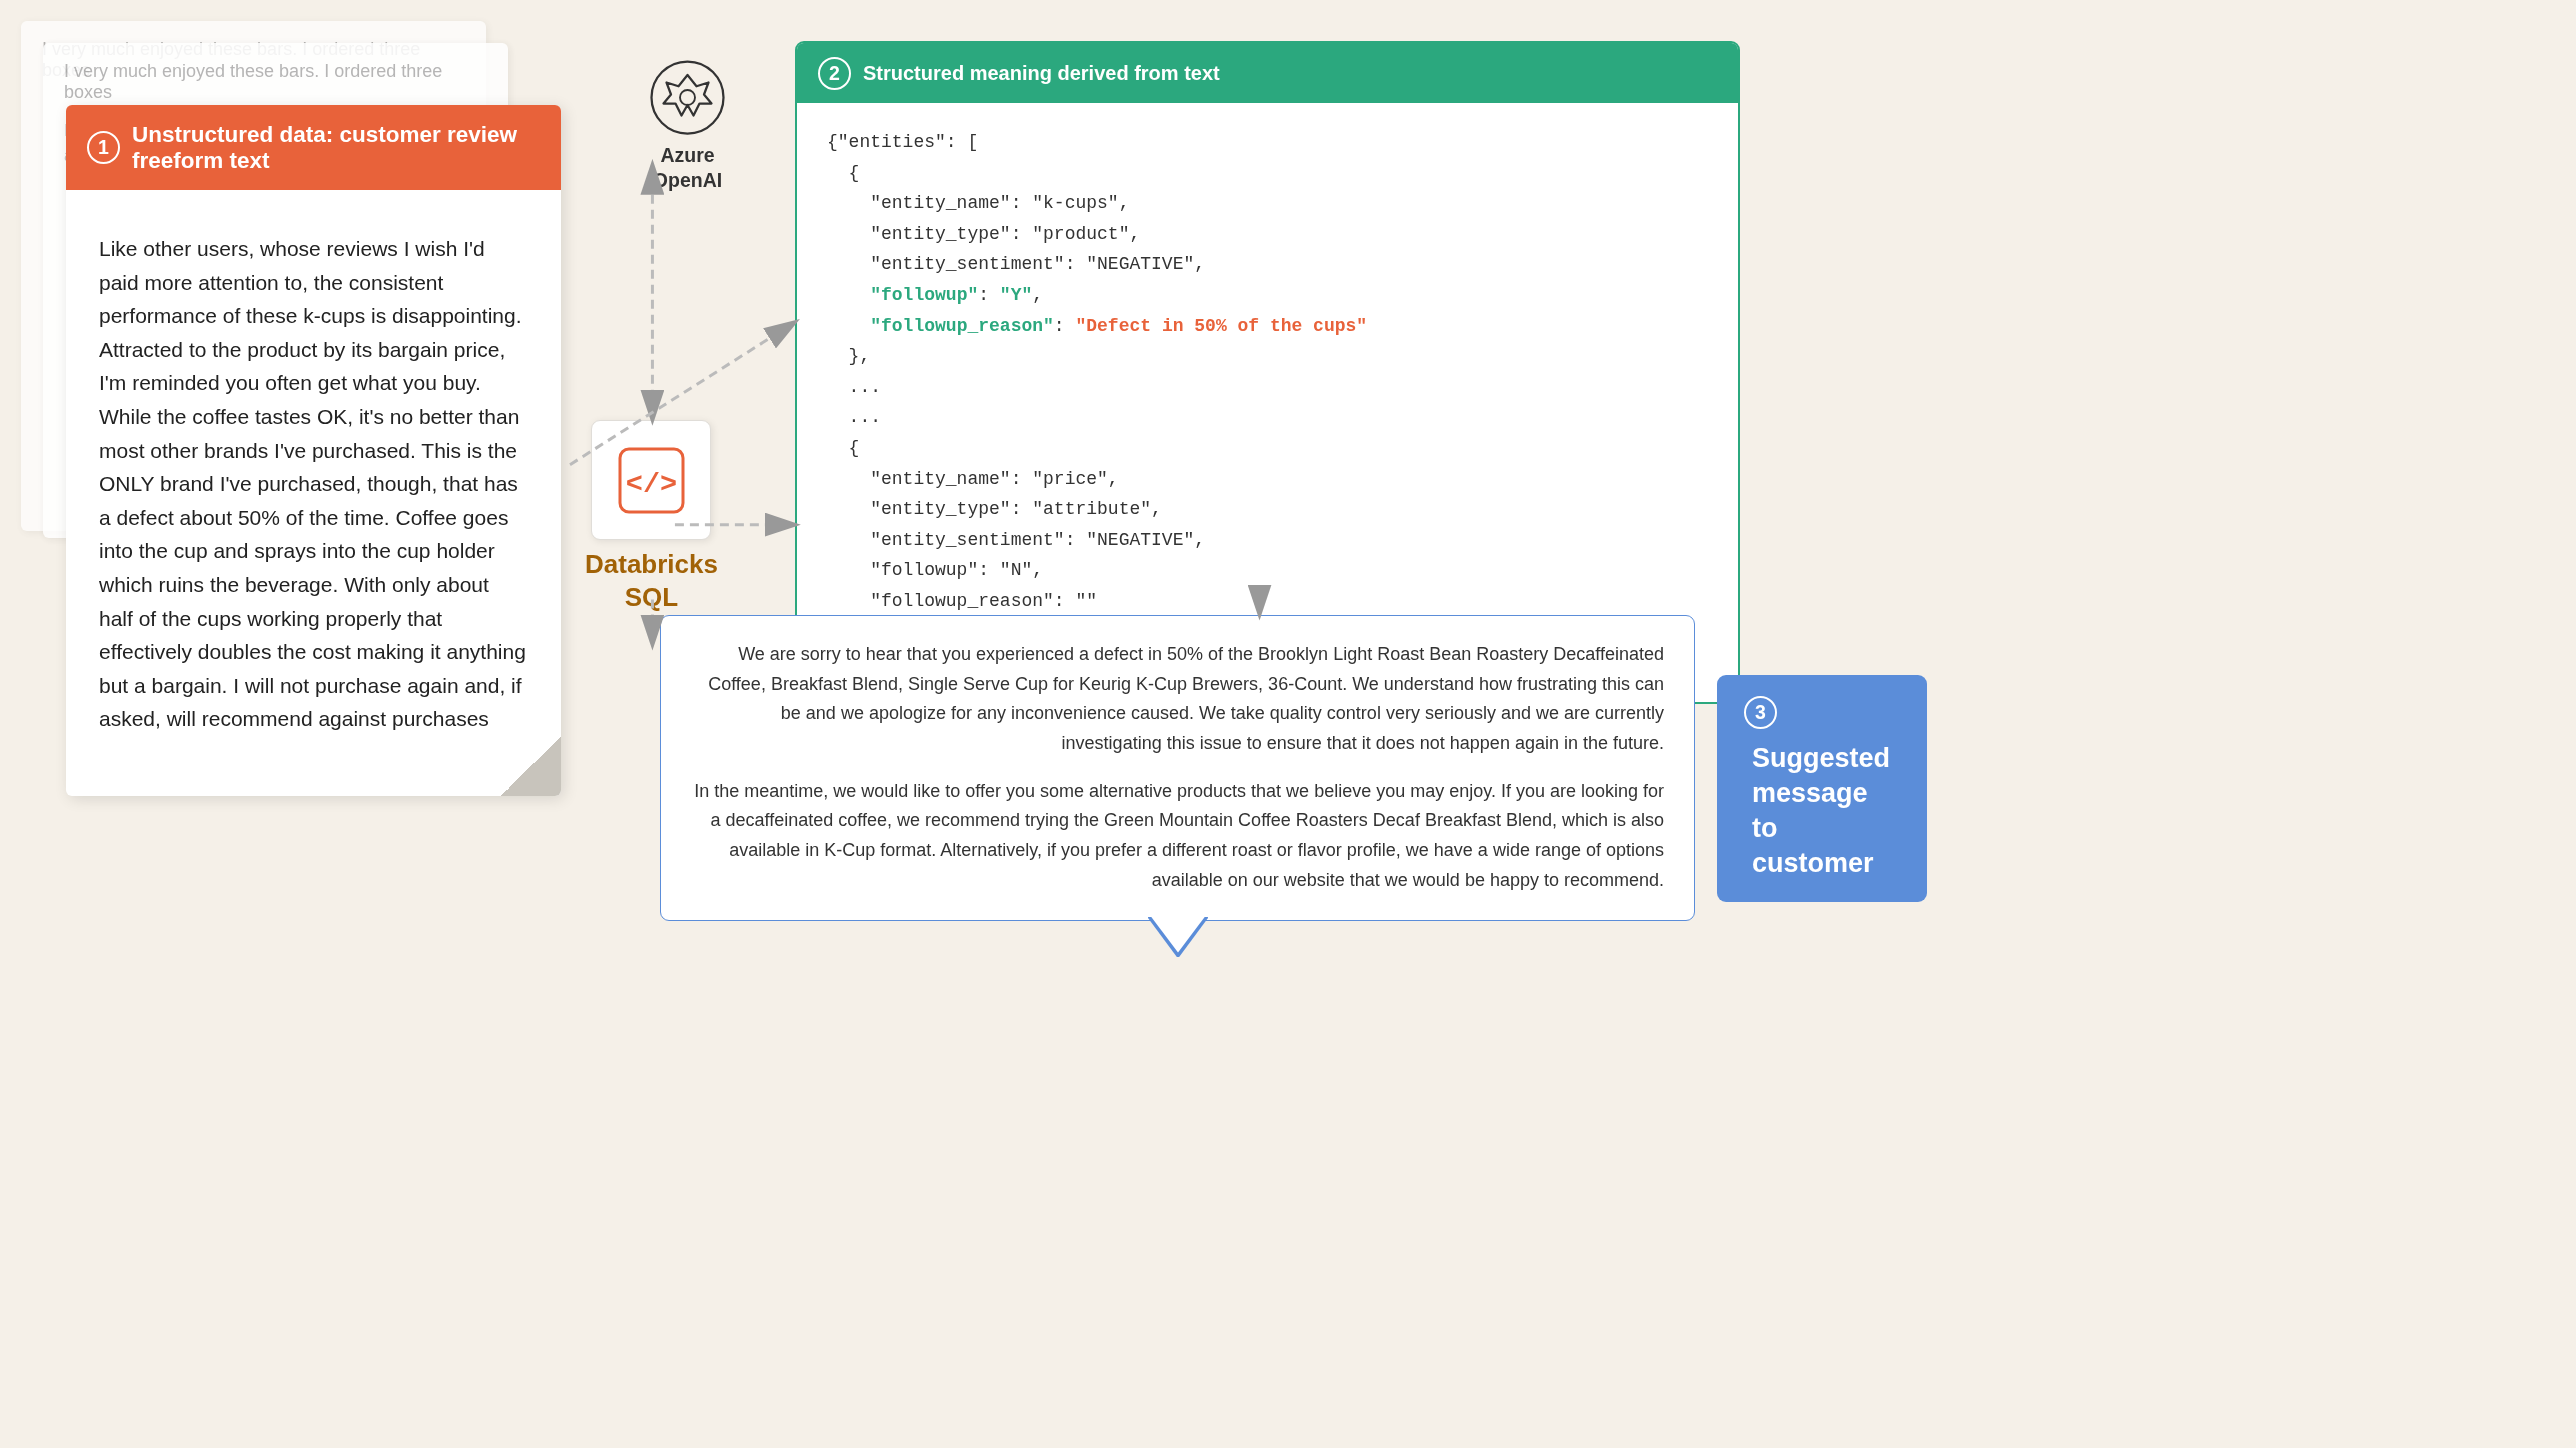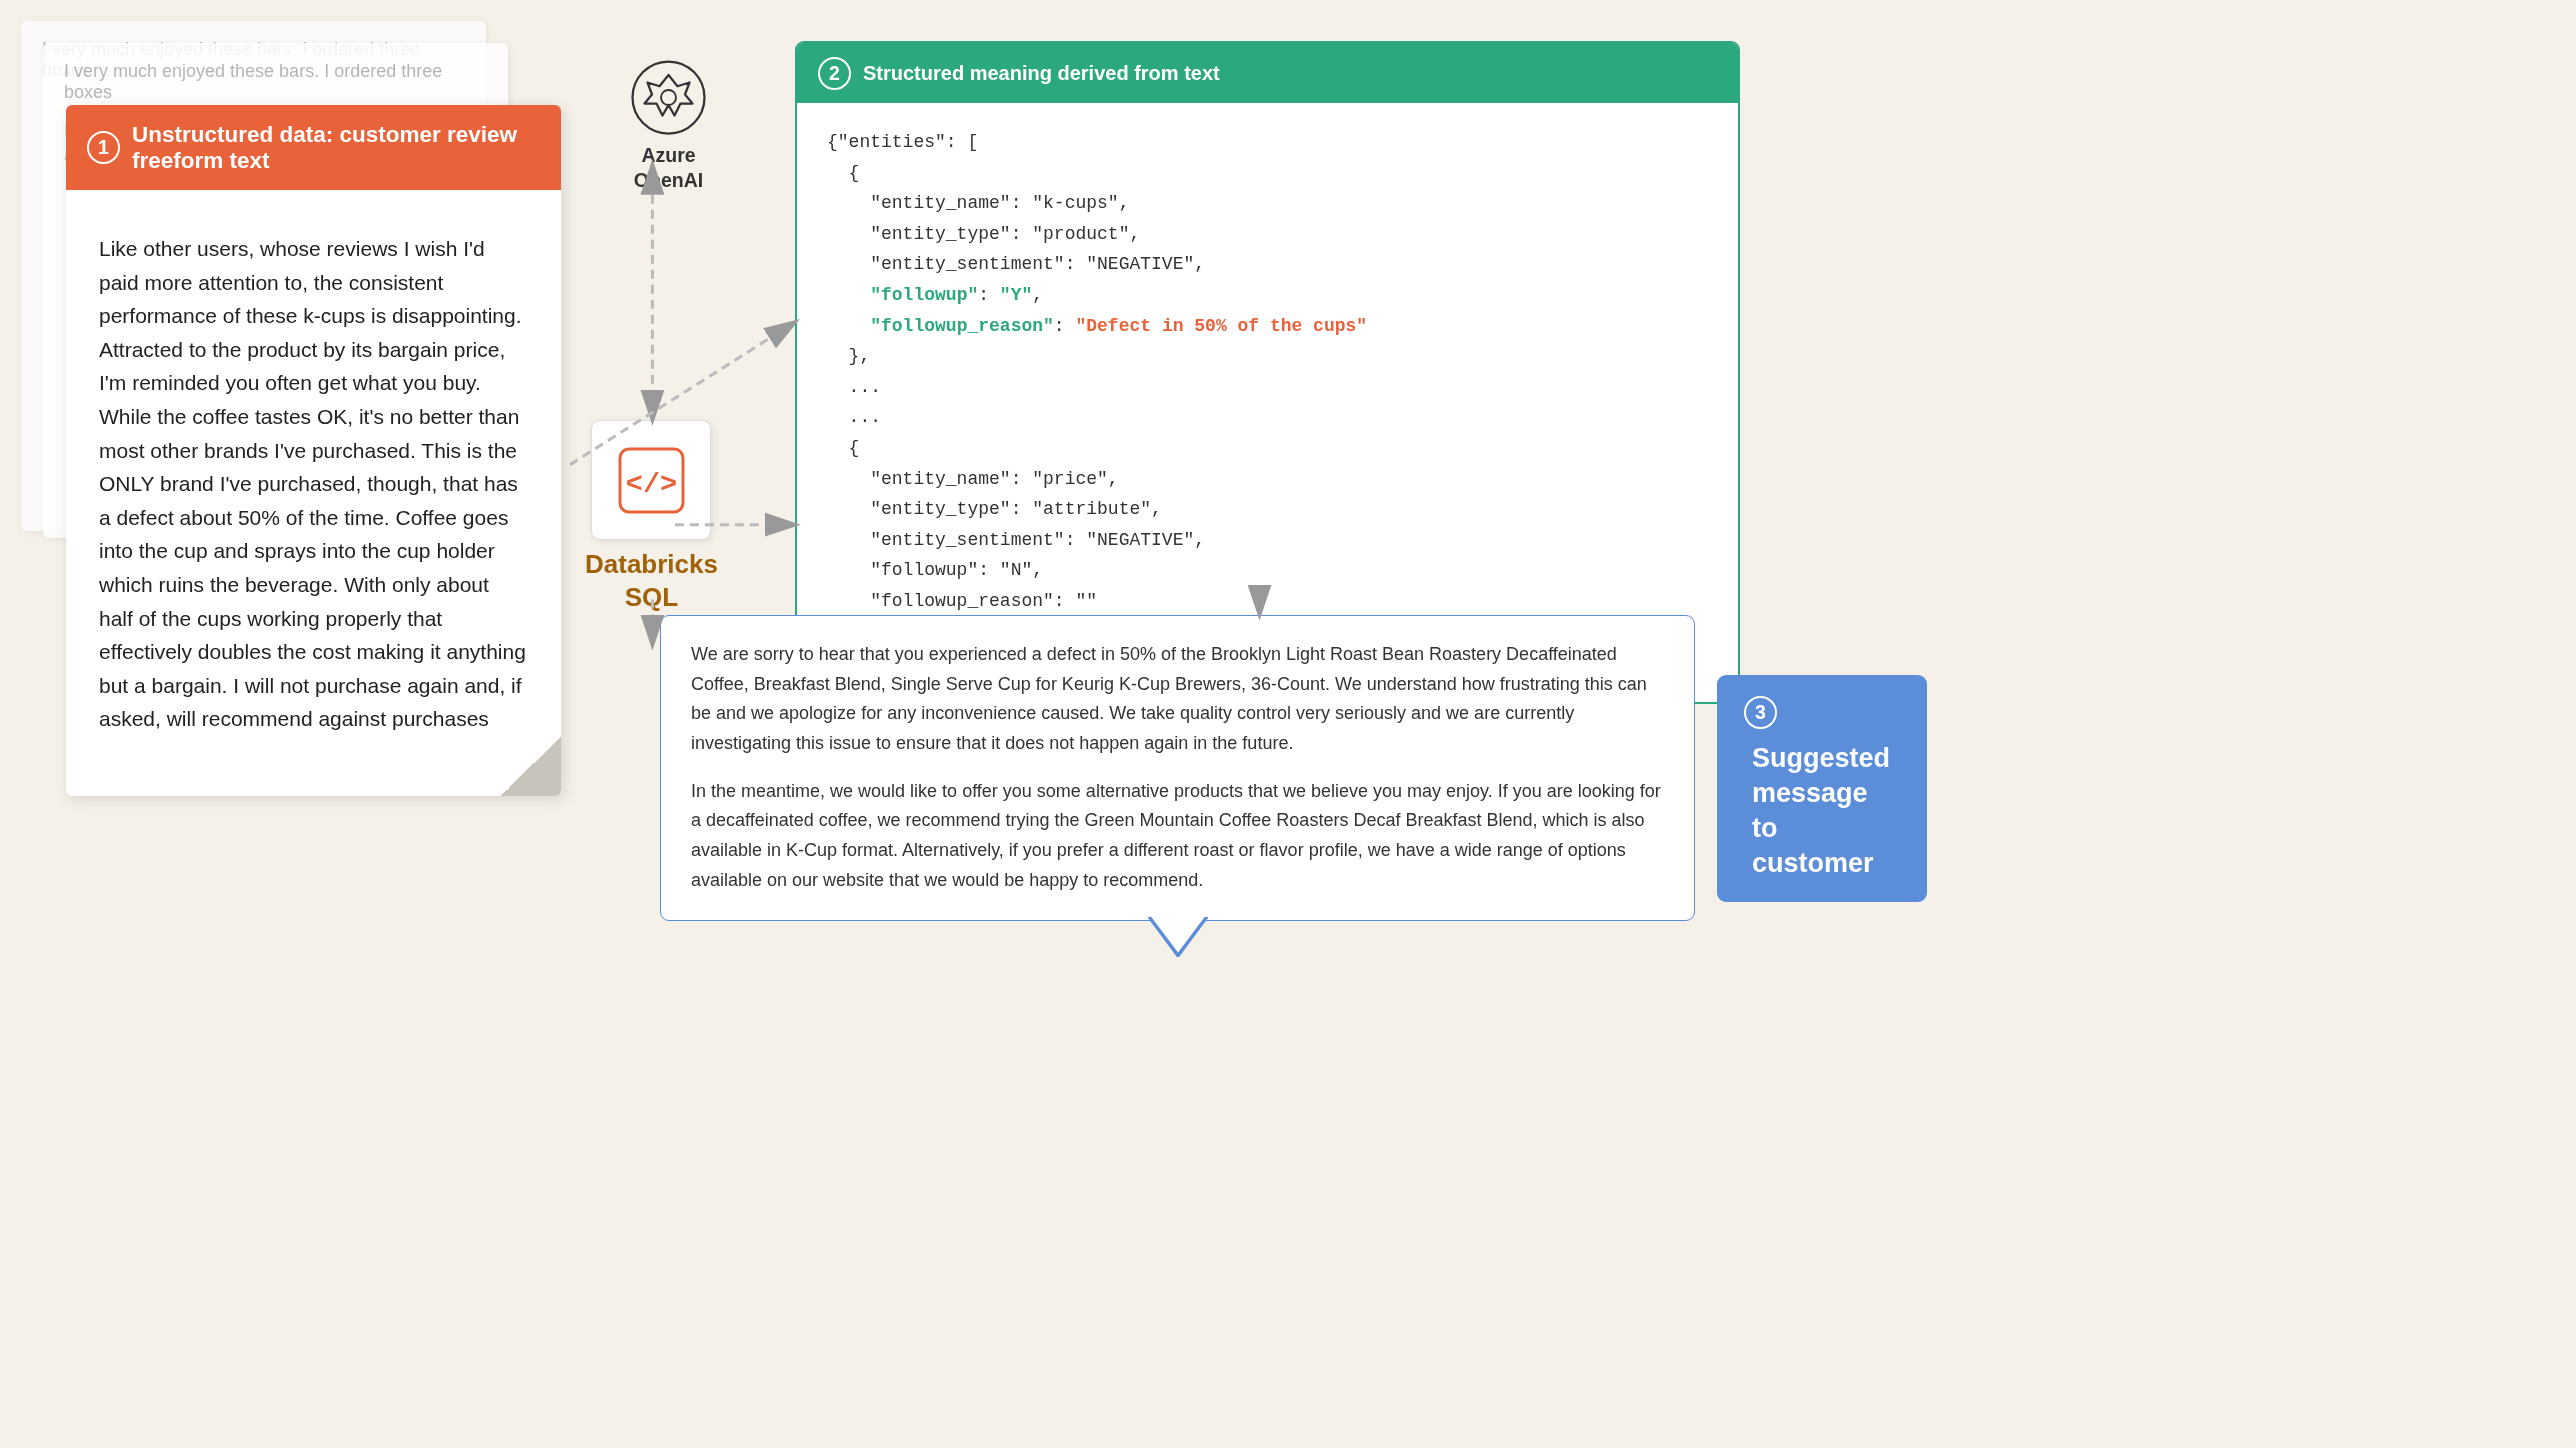--- a/index.html
+++ b/index.html
@@ -97,21 +97,21 @@
       width: 60px;
       height: 60px;
       background: linear-gradient(135deg, transparent 50%, #c8c4bc 50%);
       border-radius: 0 0 6px 0;
     }
 
     
     .azure-box {
       position: absolute;
       top: 60px;
-      left: 631px;
+      left: 650px;
       display: flex;
       flex-direction: column;
       align-items: center;
       gap: 7.5px;
     }
 
     .azure-logo {
       width: 75px;
       height: 75px;
     }
@@ -211,20 +211,21 @@
     
     .suggested-box {
       position: absolute;
       top: 615px;
       left: 660px;
       width: 1035px;
       background: #fff;
       border: 1.9px solid #5b8dd9;
       border-radius: 9px;
       overflow: visible;
+      text-align: right;
     }
 
     .suggested-body {
       padding: 24px 30px;
       font-size: 18px;
       line-height: 1.65;
       color: #333;
     }
 
     .suggested-body p + p {

